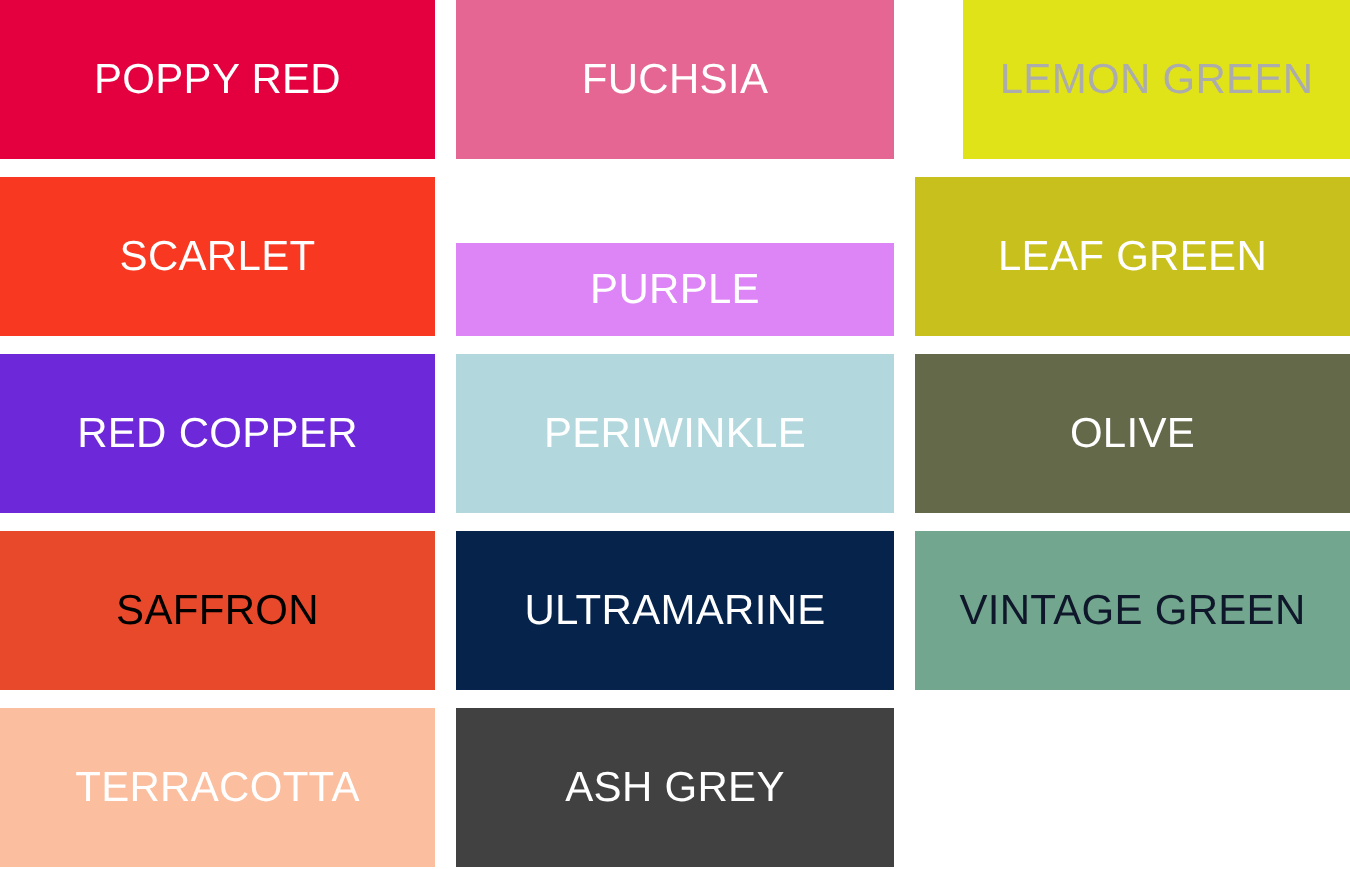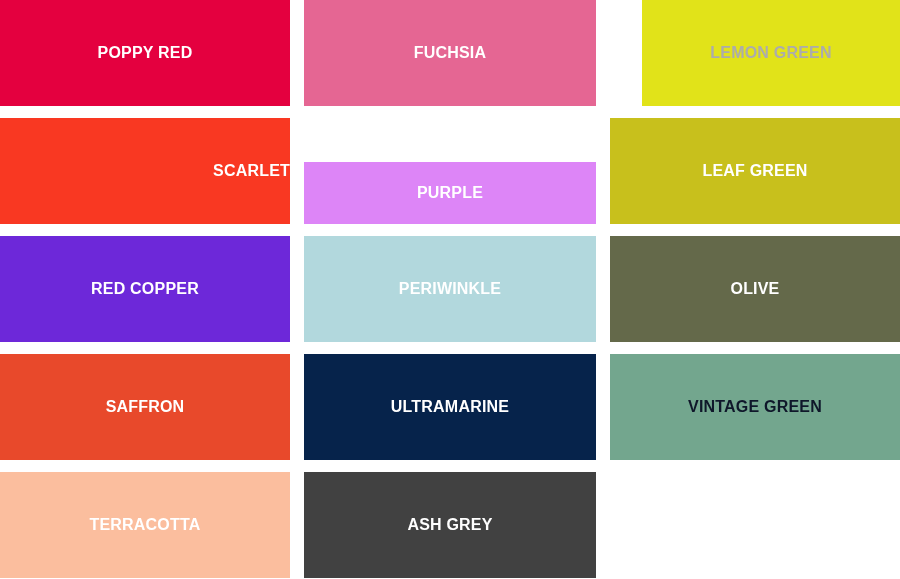--- a/index.html
+++ b/index.html
@@ -29,66 +29,66 @@
 
   .swatch {
     display: flex;
     align-items: center;
     justify-content: center;
     overflow: hidden;
     box-sizing: border-box;
   }
 
   .swatch-label {
-    font-size: 16px;
+    font-size: 28px;
     line-height: 1;
     letter-spacing: 0.2px;
     text-align: center;
     white-space: nowrap;
-    font-weight: 700;
+    font-weight: 400;
   }
 
   
   .swatch.is-empty {
     background: #ffffff;
   }
 </style>
 </head>
 <body>
 
 <div id="palette-grid" style="background: rgb(255, 255, 255);">
     <div class="swatch" style="background: rgb(228, 0, 63);">
       <span class="swatch-label" style="color: rgb(255, 255, 255);">POPPY RED</span>
     </div>
     <div class="swatch" style="background: rgb(229, 102, 147);">
       <span class="swatch-label" style="color: rgb(255, 255, 255);">FUCHSIA</span>
     </div>
     <div class="swatch" style="background: rgb(225, 227, 25); margin-left: 32px;">
       <span class="swatch-label" style="color: rgb(172, 172, 172);">LEMON GREEN</span>
     </div>
-    <div class="swatch" style="background: rgb(249, 56, 34); justify-content: flex-end;">
+    <div class="swatch" style="background: rgb(249, 56, 34);">
       <span class="swatch-label" style="color: rgb(255, 255, 255);">SCARLET</span>
     </div>
     <div class="swatch" style="background: rgb(221, 133, 247); margin-top: 44px;">
       <span class="swatch-label" style="color: rgb(255, 255, 255);">PURPLE</span>
     </div>
     <div class="swatch" style="background: rgb(200, 192, 28);">
       <span class="swatch-label" style="color: rgb(255, 255, 255);">LEAF GREEN</span>
     </div>
     <div class="swatch" style="background: #6d28d9;">
       <span class="swatch-label" style="color: rgb(255, 255, 255);">RED COPPER</span>
     </div>
     <div class="swatch" style="background: rgb(178, 216, 221);">
       <span class="swatch-label" style="color: rgb(255, 255, 255);">PERIWINKLE</span>
     </div>
     <div class="swatch" style="background: rgb(100, 105, 74);">
       <span class="swatch-label" style="color: rgb(255, 255, 255);">OLIVE</span>
     </div>
     <div class="swatch" style="background: rgb(232, 73, 43);">
-      <span class="swatch-label" style="color: #ffffff;">SAFFRON</span>
+      <span class="swatch-label" style="color: #000000;">SAFFRON</span>
     </div>
     <div class="swatch" style="background: rgb(6, 35, 75);">
       <span class="swatch-label" style="color: rgb(255, 255, 255);">ULTRAMARINE</span>
     </div>
     <div class="swatch" style="background: rgb(115, 166, 142);">
       <span class="swatch-label" style="color: #0f172a;">VINTAGE GREEN</span>
     </div>
     <div class="swatch" style="background: rgb(251, 190, 158);">
       <span class="swatch-label" style="color: rgb(255, 255, 255);">TERRACOTTA</span>
     </div>

